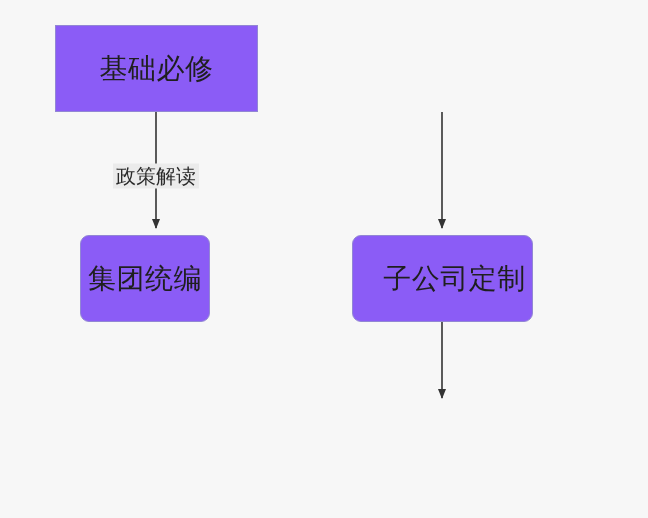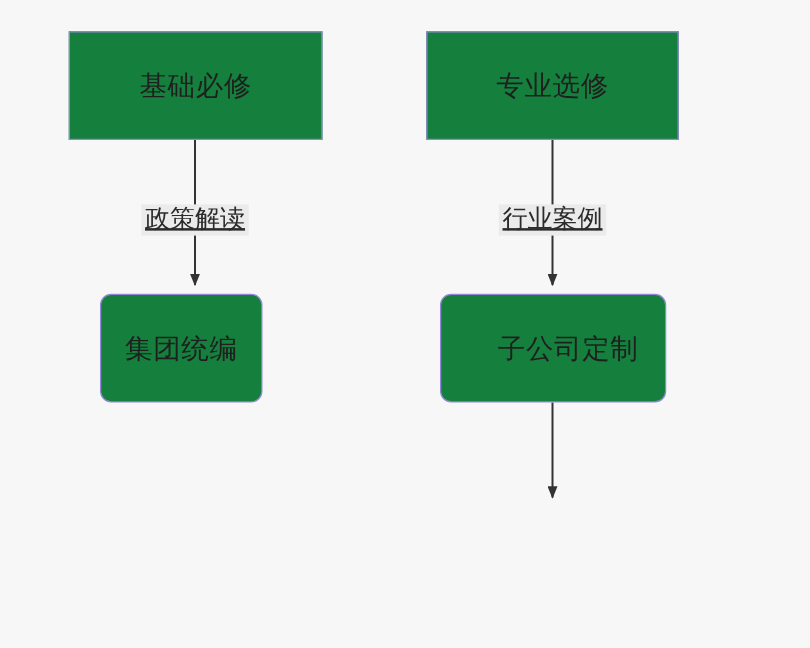--- a/index.html
+++ b/index.html
@@ -22,27 +22,27 @@
     position: absolute;
     left: 0;
     top: 0;
     width: 648px;
     height: 518px;
     pointer-events: none;
   }
   .node {
     position: absolute;
     box-sizing: border-box;
-    background: #15803d;
+    background: #8b5cf6;
     border: 1.6px solid #9287d4;
     display: flex;
     align-items: center;
     justify-content: center;
     color: #1f1f1f;
-    font-size: 22px;
+    font-size: 28px;
     line-height: 1;
     letter-spacing: 0.5px;
     white-space: nowrap;
   }
   .node.rounded {
     border-radius: 9px;
   }
   .node.sharp {
     border-radius: 0;
   }
@@ -53,21 +53,20 @@
   .edge-label {
     position: absolute;
     background: #ebebeb;
     color: #2b2b2b;
     font-size: 20px;
     line-height: 1.15;
     padding: 1px 3px;
     white-space: nowrap;
     transform: translate(-50%, -50%);
     text-align: center;
-    text-decoration: underline;
   }
   
   #node-basic      { left: 55px;  top: 25px;  width: 203px; height: 87px; }
   #node-elective   { left: 341px; top: 25px;  width: 202px; height: 87px; }
   #node-group      { left: 80px;  top: 235px; width: 130px; height: 87px; }
   #node-subsidiary { left: 352px; top: 235px; width: 181px; height: 87px; padding-left: 24px; }
   #node-ugc        { left: 315px; top: 405px; width: 255px; height: 88px; }
   
   #edge-label-policy   { left: 156px; top: 176px; }
   #edge-label-industry { left: 442px; top: 176px; }
@@ -85,30 +84,26 @@
     </defs>
     <line x1="156" y1="112" x2="156" y2="228" stroke="#333333" stroke-width="1.6" marker-end="url(#arrowhead)"></line>
     <line x1="442" y1="112" x2="442" y2="228" stroke="#333333" stroke-width="1.6" marker-end="url(#arrowhead)"></line>
     <line x1="442" y1="322" x2="442" y2="398" stroke="#333333" stroke-width="1.6" marker-end="url(#arrowhead)"></line>
   </svg>
 
   <div class="node sharp" id="node-basic">
     <span class="node-label">基础必修</span>
   </div>
 
-  <div class="node sharp" id="node-elective">
-    <span class="node-label">专业选修</span>
-  </div>
 
   <div class="node rounded" id="node-group">
     <span class="node-label">集团统编</span>
   </div>
 
   <div class="node rounded" id="node-subsidiary">
     <span class="node-label">子公司定制</span>
   </div>
 
 
   <div class="edge-label" id="edge-label-policy">政策解读</div>
 
-  <div class="edge-label" id="edge-label-industry">行业案例</div>
 
 </div>
 
 </body></html>

